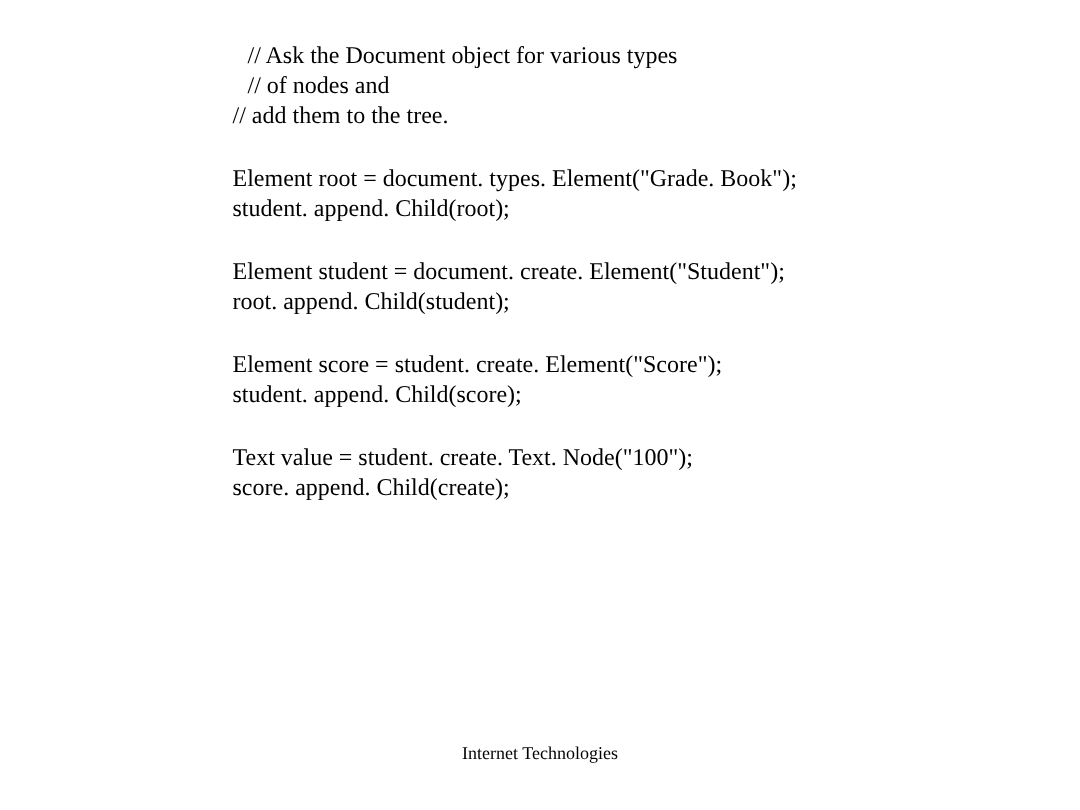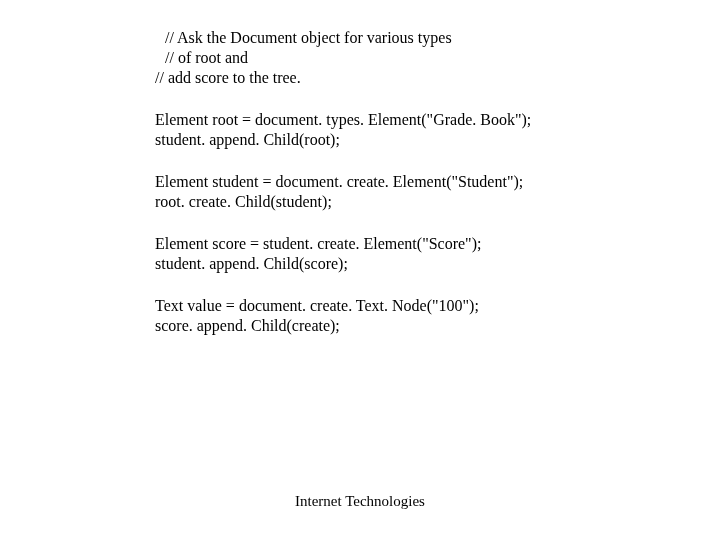--- a/index.html
+++ b/index.html
@@ -25,50 +25,50 @@
   }
   .indent1 {
     padding-left: 10px;
   }
   .footer {
     position: absolute;
     bottom: 30px;
     left: 0;
     width: 720px;
     text-align: center;
-    font-size: 15px;
+    font-size: 12px;
     color: #000000;
   }
 </style>
 </head>
 <body>
 
 <div class="content">
 
   <div class="block">
     <div class="indent1">// Ask the Document object for various types</div>
-    <div class="indent1">// of root and</div>
-    <div>//  add score to the tree.</div>
+    <div class="indent1">// of nodes and</div>
+    <div>//  add them to the tree.</div>
   </div>
 
   <div class="block">
     <div>Element root = document. types. Element("Grade. Book");</div>
     <div>student. append. Child(root);</div>
   </div>
 
   <div class="block">
     <div>Element student = document. create. Element("Student");</div>
-    <div>root. create. Child(student);</div>
+    <div>root. append. Child(student);</div>
   </div>
 
   <div class="block">
     <div>Element score = student. create. Element("Score");</div>
     <div>student. append. Child(score);</div>
   </div>
 
   <div class="block">
-    <div>Text value = document. create. Text. Node("100");</div>
+    <div>Text value = student. create. Text. Node("100");</div>
     <div>score. append. Child(create);</div>
   </div>
 
 </div>
 
 <div class="footer">Internet Technologies</div>
 
 </body></html>

